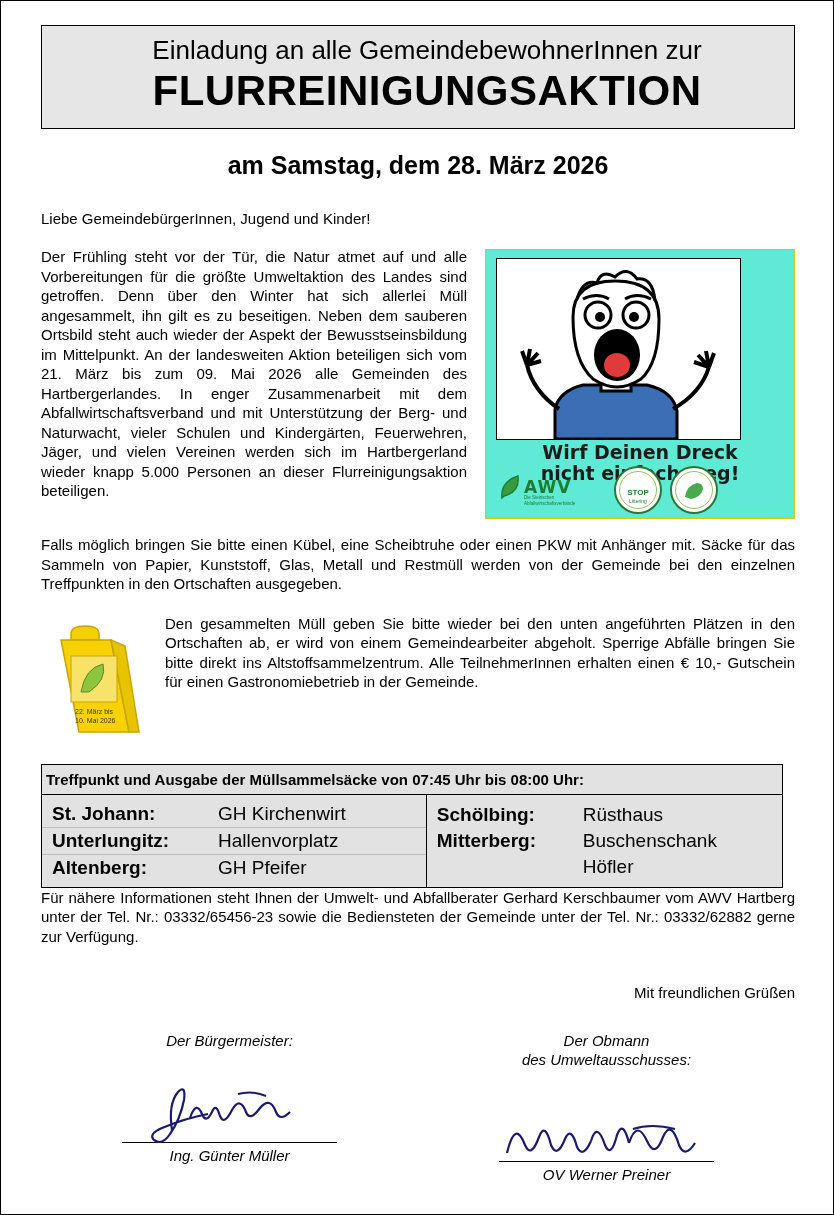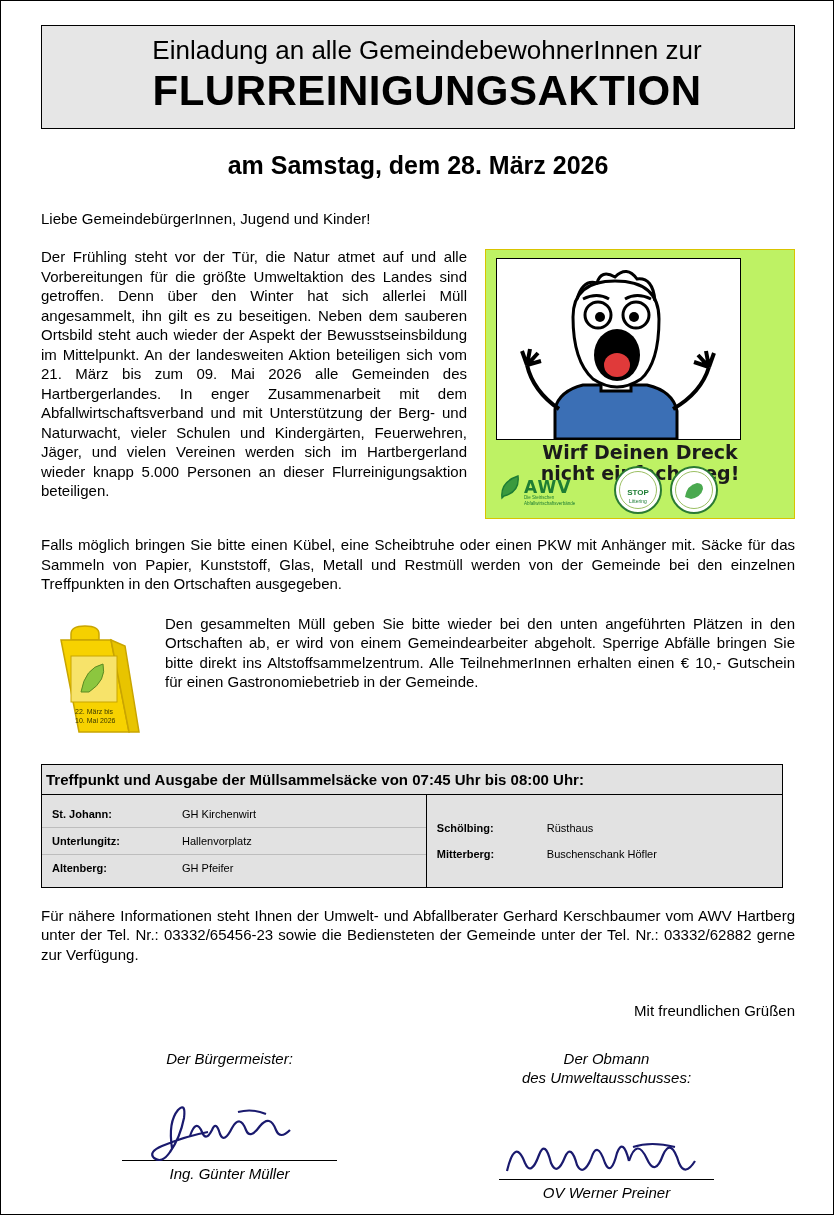--- a/index.html
+++ b/index.html
@@ -77,21 +77,21 @@
     font-size: 15px;
     line-height: 19.5px;
     text-align: justify;
   }
 
   
   .poster {
     float: right;
     width: 310px;
     height: 270px;
-    background: #bef264;
+    background: #5eead4;
     border: 1px solid #d8c400;
     margin-left: 18px;
     margin-top: 2px;
     position: relative;
     box-sizing: border-box;
   }
   .poster-inner {
     position: absolute;
     left: 10px; top: 8px;
     width: 243px;
@@ -218,39 +218,39 @@
     border-right: 1px solid #000;
   }
   .tcol.right {
     width: 48%;
     display: flex;
     flex-direction: column;
     justify-content: center;
   }
   .trow {
     display: flex;
-    font-size: 11px;
+    font-size: 19px;
     line-height: 26px;
     padding: 0 10px;
+    gap: 36px;
   }
   .tcol.left .trow {
     border-bottom: 1px solid #bdbdbd;
   }
   .tcol.left .trow:last-child { border-bottom: none; }
   .trow .k {
     font-weight: bold;
     width: 130px;
     flex: none;
   }
   .tcol.right .trow .k { width: 110px; }
   .trow .v { flex: 1; }
 
   
   .info-para {
-    margin-top: 18px;
     font-size: 15px;
     line-height: 19.5px;
     text-align: justify;
   }
   .greeting {
     margin-top: 38px;
     text-align: right;
     font-size: 15px;
   }
   .signs {

